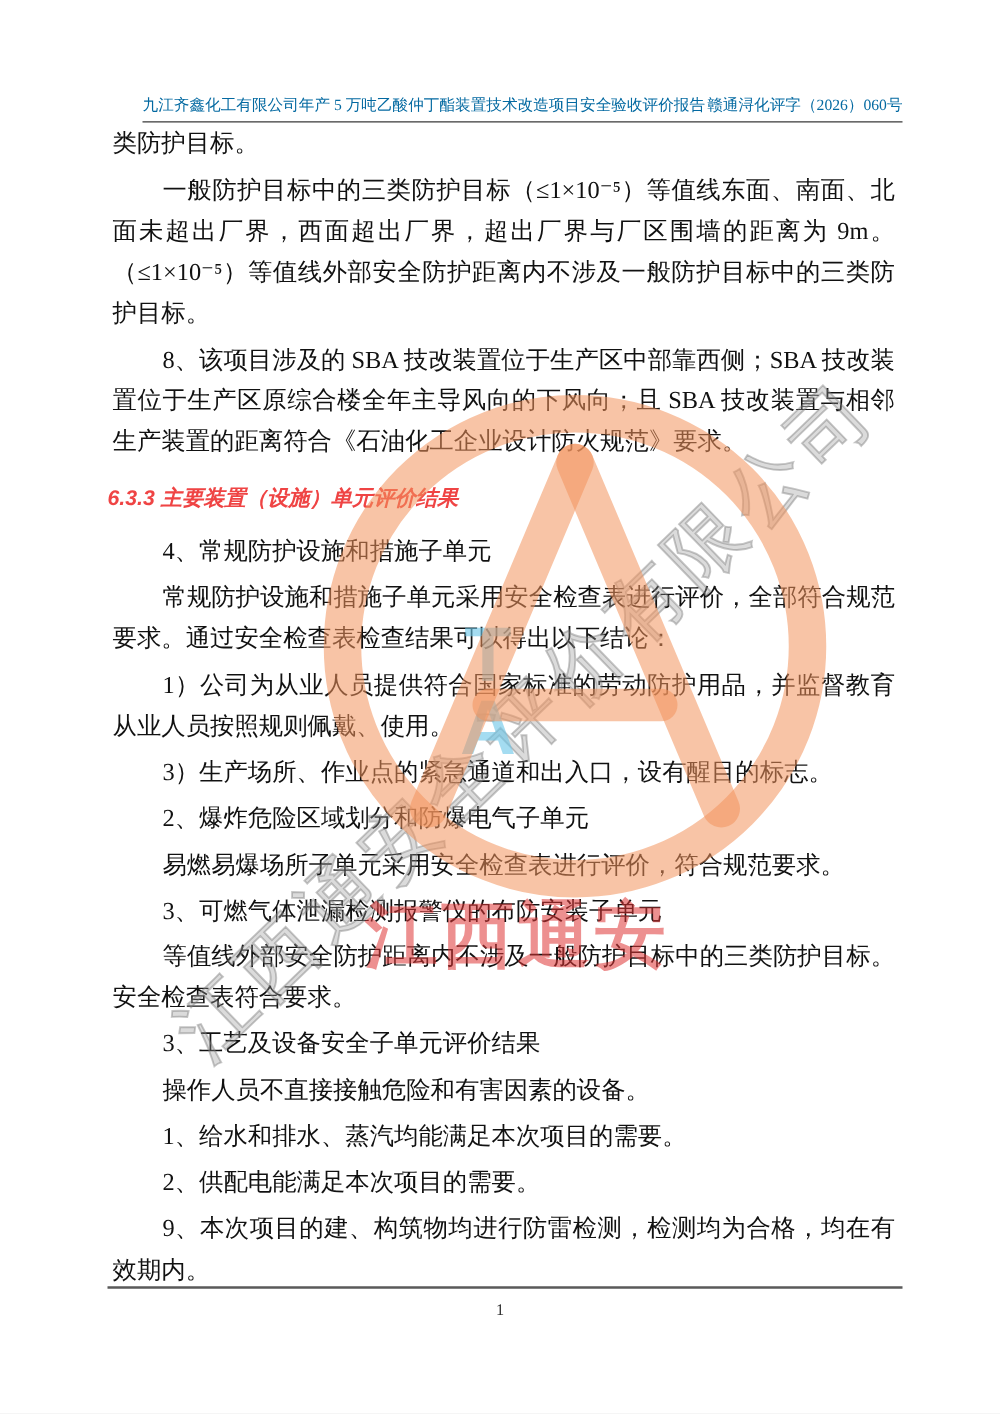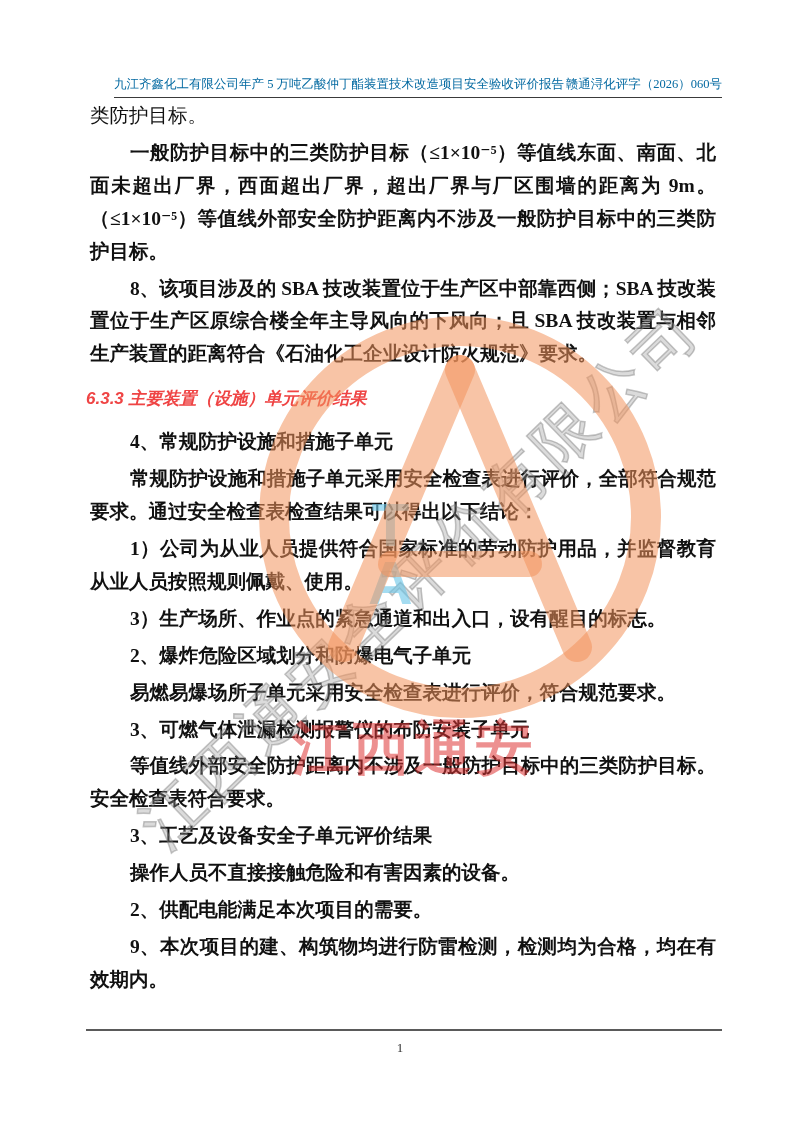--- a/index.html
+++ b/index.html
@@ -23,21 +23,21 @@
     margin-left:28px;
   }
   
   .content{
     position:absolute;left:86px;top:96px;width:634px;
     font-size:19.5px;line-height:32.9px;
     text-align:justify;
     z-index:1;
   }
   .content p{margin:4px;}
-  .content p.indent{text-indent:2.05em;font-weight:bold;}
+  .content p.indent{text-indent:2.05em;}
   .content h2{
     font-family:"Liberation Sans","DejaVu Sans",sans-serif;
     font-size:17px;font-weight:bold;color:#ef4444;
     margin:12px 0 11px 0;line-height:32px;font-style:italic;
   }
   
   .wm{position:absolute;inset:0;pointer-events:none;z-index:2;overflow:hidden;}
   .wm-gray{
     position:absolute;left:-80px;top:534px;width:1000px;
     text-align:center;
@@ -91,20 +91,21 @@
       <p class="para indent">4、常规防护设施和措施子单元</p>
       <p class="para indent">常规防护设施和措施子单元采用安全检查表进行评价，全部符合规范要求。通过安全检查表检查结果可以得出以下结论：</p>
       <p class="para indent">1）公司为从业人员提供符合国家标准的劳动防护用品，并监督教育从业人员按照规则佩戴、使用。</p>
       <p class="para indent">3）生产场所、作业点的紧急通道和出入口，设有醒目的标志。</p>
       <p class="para indent">2、爆炸危险区域划分和防爆电气子单元</p>
       <p class="para indent">易燃易爆场所子单元采用安全检查表进行评价，符合规范要求。</p>
       <p class="para indent">3、可燃气体泄漏检测报警仪的布防安装子单元</p>
       <p class="para indent">等值线外部安全防护距离内不涉及一般防护目标中的三类防护目标。安全检查表符合要求。</p>
       <p class="para indent">3、工艺及设备安全子单元评价结果</p>
       <p class="para indent">操作人员不直接接触危险和有害因素的设备。</p>
+      <p class="para indent">1、给水和排水、蒸汽均能满足本次项目的需要。</p>
       <p class="para indent">2、供配电能满足本次项目的需要。</p>
       <p class="para indent">9、本次项目的建、构筑物均进行防雷检测，检测均为合格，均在有效期内。</p>
     </div>
 
   <div class="wm">
     <div class="wm-gray">江西通安全评价有限公司</div>
     <div class="wm-ta">T
 A</div>
     <svg class="wm-logo" width="410" height="410" viewBox="0 0 410 410">
       <g fill="none" stroke="rgba(242,147,92,0.55)" stroke-linecap="round">

